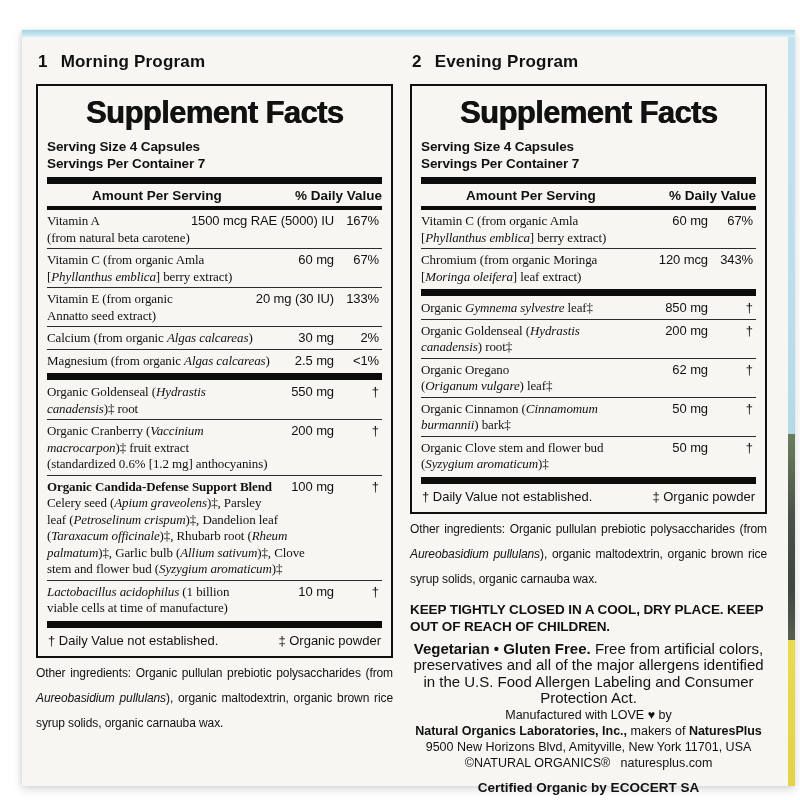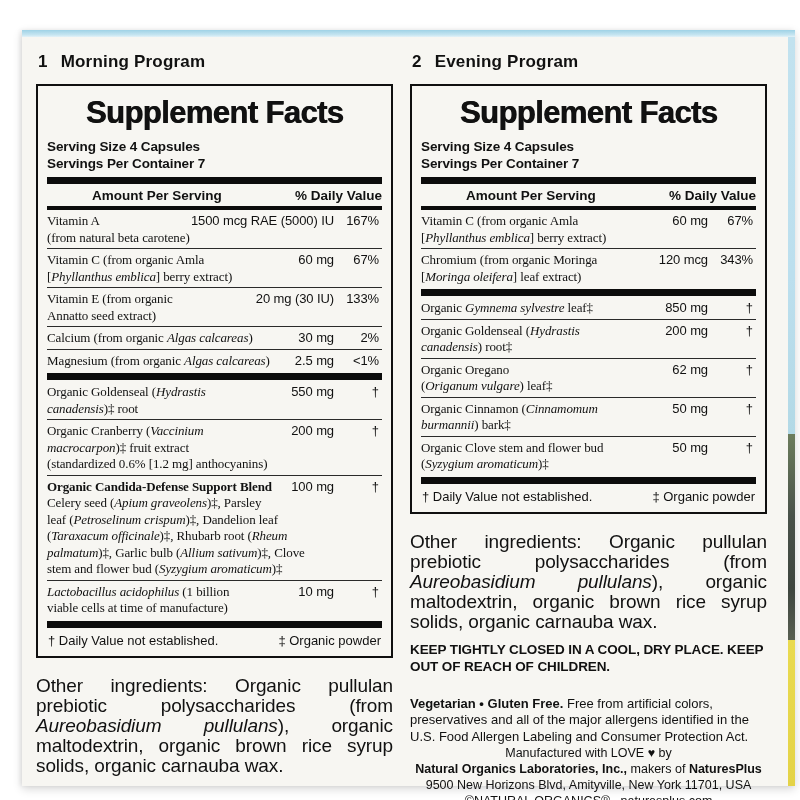--- a/index.html
+++ b/index.html
@@ -25,24 +25,24 @@
   .serving { font-size:13.5px; font-weight:bold; line-height:17px; letter-spacing:-.1px; }
   .bar-thick { height:7px; background:#0c0c0c; margin-top:5px; }
   .bar-med   { height:4px; background:#0c0c0c; }
   .cols-head { display:flex; justify-content:space-between; font-size:13.5px; font-weight:bold; padding:4px 0 3px;margin-left:45px; }
   .srow { position:relative; padding:3px 0 2px; font-size:13px; line-height:16.5px; letter-spacing:-.1px; }
   .srow .rname { display:block;font-family:Liberation Serif, serif; }
   .srow .amt { position:absolute; top:3px; right:48px; white-space:nowrap; }
   .srow .dv  { position:absolute; top:3px; right:3px; white-space:nowrap; }
   .hair { border-top:1px solid #2a2a2a; }
   .foot-row { display:flex; justify-content:space-between; font-size:13px; padding:5px 1px 3px; }
-  .other { font-size:19px; line-height:20px; text-align:justify; margin-top:18px; letter-spacing:-.1px; }
+  .other { font-size:12px; line-height:25px; text-align:justify; margin-top:3px; letter-spacing:-.1px; }
 
   .keep { font-size:13.5px; font-weight:bold; line-height:17px; margin-top:9px; letter-spacing:-.1px; }
-  .veg  { font-size:13px; line-height:16.5px; text-align:left; margin-top:21px; }
+  .veg  { font-size:15px; line-height:16.5px; text-align:center; margin-top:6px; }
   .mfg  { text-align:center; font-size:12.5px; line-height:16px; }
   .mfg .b { font-weight:bold; }
   .certified { text-align:center; font-weight:bold; font-size:13.5px; margin-top:9px; }
   .directions { display:flex; align-items:center; justify-content:center; gap:10px; font-weight:bold; font-size:13.5px; margin-top:15px; }
   .arrow svg { display:block; }
   i { font-style:italic; } b { font-weight:bold; }
 </style>
 </head>
 <body>
 

